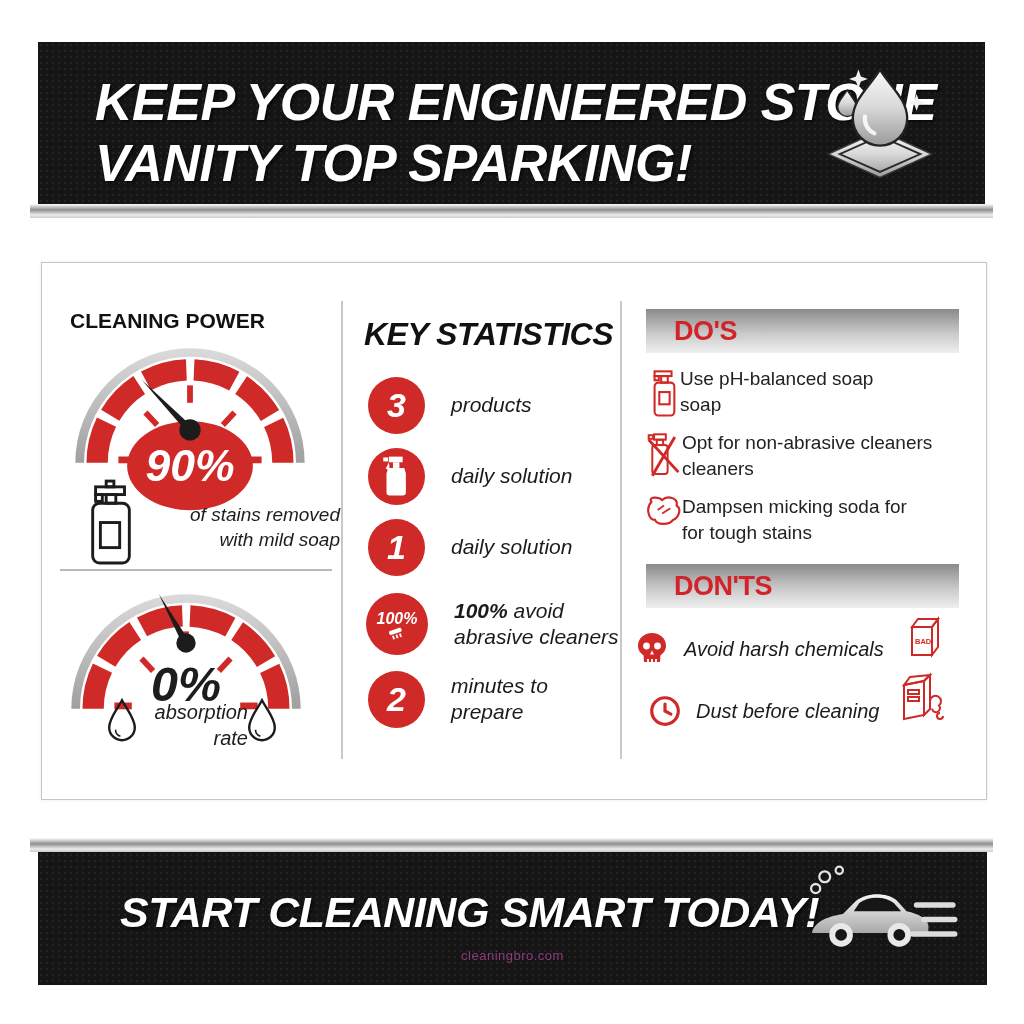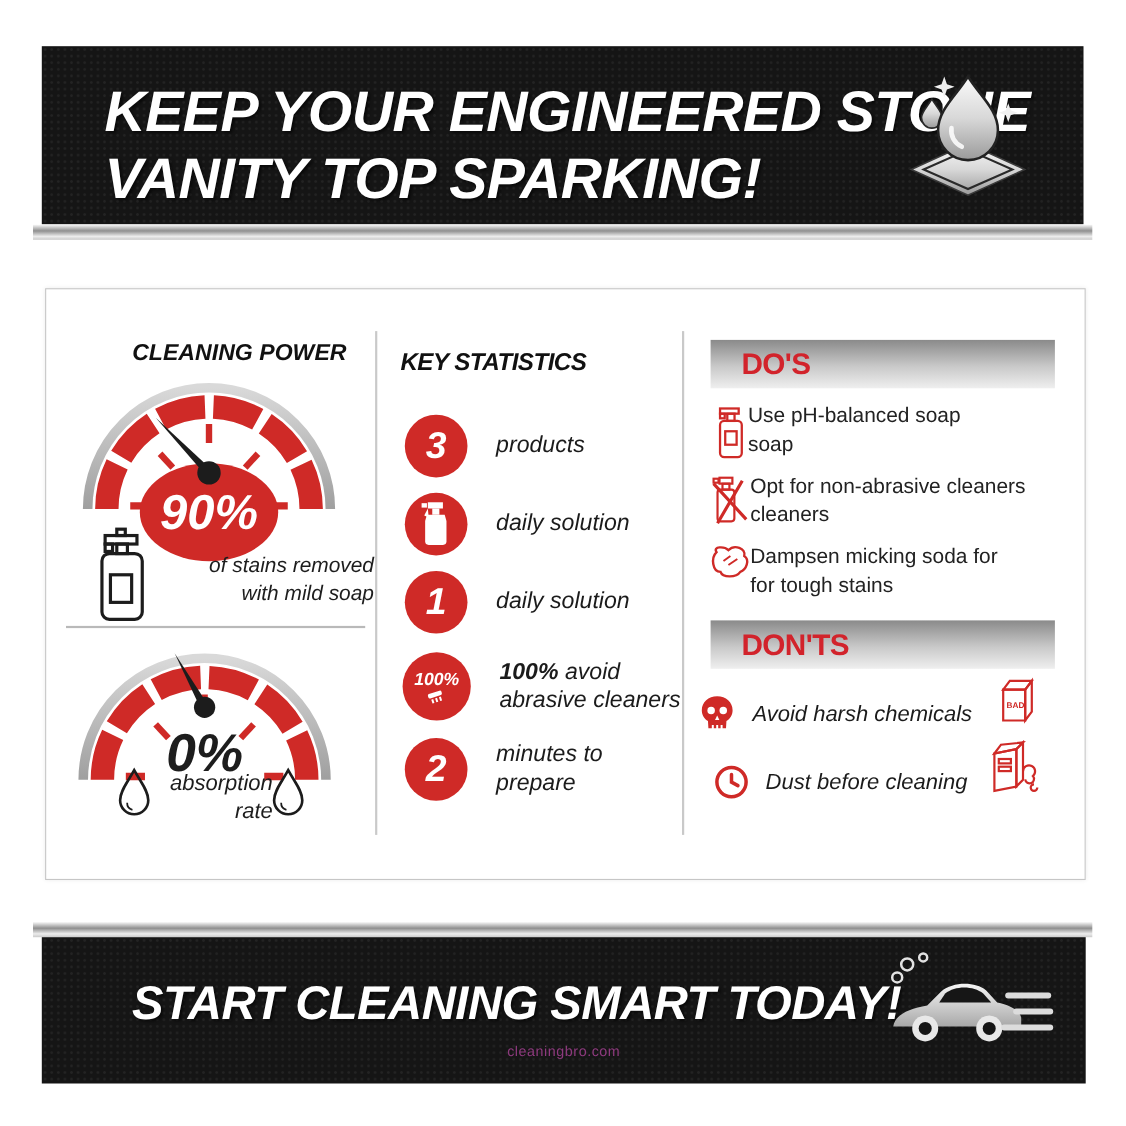--- a/index.html
+++ b/index.html
@@ -13,26 +13,26 @@
           background-size:6px 6px;}
   .banner-headline{color:#fff;font-weight:bold;font-style:italic;letter-spacing:-0.5px;
                    white-space:pre-line;text-shadow:2px 2px 3px rgba(0,0,0,0.6);}
   .strip{background:linear-gradient(180deg,#fdfdfd 0%,#8f8f8f 42%,#ececec 78%,#c9c9c9 100%);}
 
   
   .panel{background:#fff;border:1.5px solid #c6c6c6;box-shadow:0 0 4px rgba(0,0,0,0.08);}
   .vdiv{background:#c9c9c9;}
   .hdiv{background:#b9b9b9;}
 
-  .cp-heading{font-weight:bold;font-style:italic;font-size:21px;text-align:right;color:#111;}
+  .cp-heading{font-weight:bold;font-size:21px;text-align:left;color:#111;}
   .gauge-caption{font-style:italic;font-weight:500;font-size:19px;line-height:1.3;
                  white-space:pre-line;text-align:right;color:#1d1d1d;}
   .caption2{font-size:20px;}
 
-  .ks-heading{font-weight:bold;font-style:italic;font-size:22px;color:#111;letter-spacing:-0.5px;}
+  .ks-heading{font-weight:bold;font-style:italic;font-size:32px;color:#111;letter-spacing:-0.5px;}
   .stat-row{display:flex;align-items:center;gap:26px;}
   .stat-circle{width:57px;height:57px;border-radius:50%;background:#cf2a27;flex:0 0 auto;
                display:flex;flex-direction:column;align-items:center;justify-content:center;color:#fff;}
   .stat-circle .num{font-size:34px;font-weight:bold;font-style:italic;line-height:1;}
   .stat-circle.small-text .num{font-size:16px;margin-top:2px;}
   .stat-label{font-style:italic;font-weight:500;font-size:21px;line-height:1.25;white-space:pre-line;color:#1b1b1b;}
 
   .side-bar{background:linear-gradient(180deg,#8a8a8a 0%,#c9c9c9 55%,#efefef 100%);
             display:flex;align-items:center;}
   .side-bar-title{color:#d2232b;font-weight:bold;font-size:27px;padding-left:28px;letter-spacing:-0.5px;}

